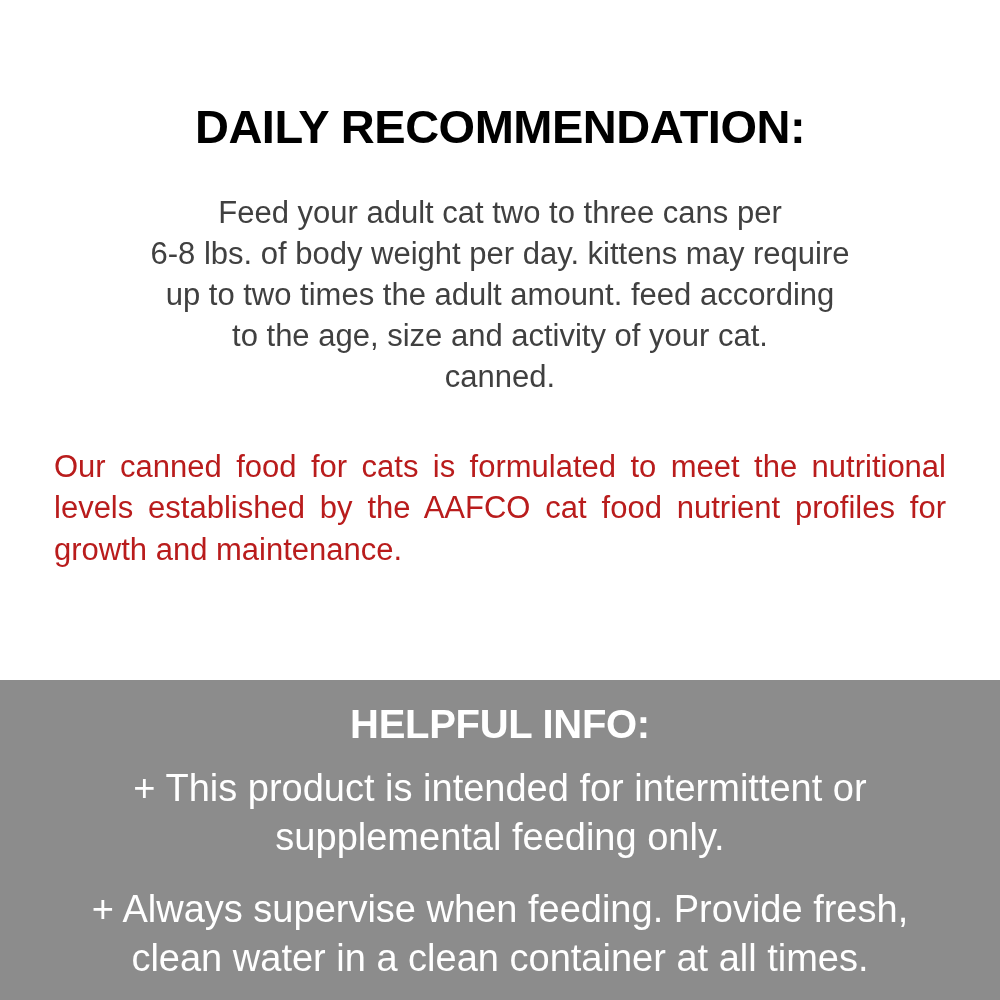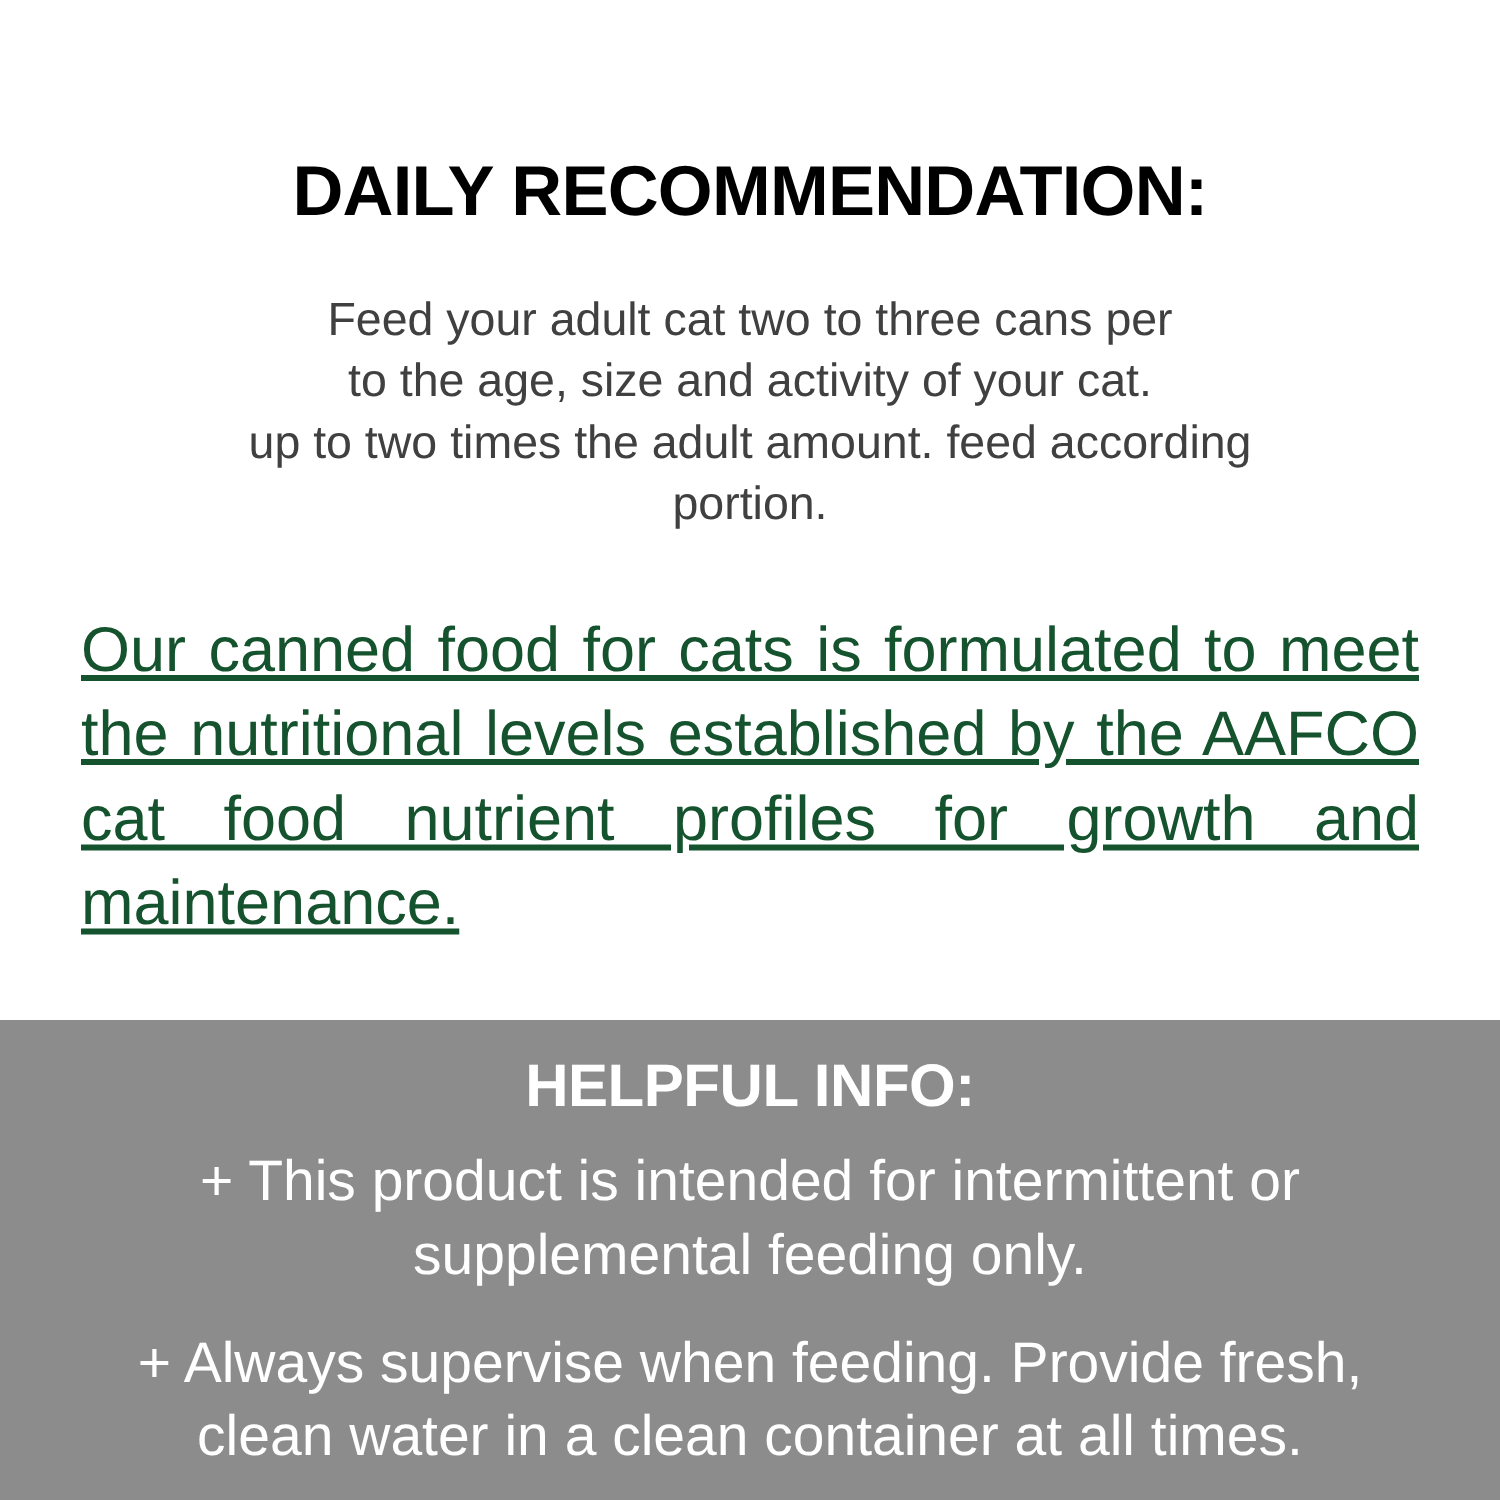--- a/index.html
+++ b/index.html
@@ -46,26 +46,25 @@
     color: #404040;
     font-weight: 400;
     margin: 0 0 48px 0;
   }
   .feeding-block p {
     margin: 0;
   }
   .aafco-block {
     text-align: justify;
     text-align-last: left;
-    font-size: 42px;
+    font-size: 31px;
     line-height: 1.34;
-    color: #14532d;
+    color: #b91c1c;
     margin: 0;
     padding: 0 4px;
-    text-decoration: underline;
   }
 
   
   .bottom-section {
     background: #8c8c8c;
     flex: 1;
     padding: 22px 60px 0 60px;
     box-sizing: border-box;
     color: #ffffff;
     text-align: center;
@@ -92,23 +91,24 @@
 </head>
 <body>
 
 <div class="page">
 
   <div class="top-section">
     <h1 class="title">DAILY RECOMMENDATION:</h1>
 
     <div class="feeding-block">
       <p>Feed your adult cat two to three cans per</p>
+      <p>6-8 lbs. of body weight per day. kittens may require</p>
+      <p>up to two times the adult amount. feed according</p>
       <p>to the age, size and activity of your cat.</p>
-      <p>up to two times the adult amount. feed according</p>
-      <p>portion.</p>
+      <p>canned.</p>
     </div>
 
     <p class="aafco-block">Our canned food for cats is formulated to meet the nutritional levels established by the AAFCO cat food nutrient profiles for growth and maintenance.</p>
   </div>
 
   <div class="bottom-section">
     <h2 class="helpful-title">HELPFUL INFO:</h2>
     <p class="bullet">+ This product is intended for intermittent or supplemental feeding only.</p>
     <p class="bullet">+ Always supervise when feeding. Provide fresh, clean water in a clean container at all times.</p>
   </div>

